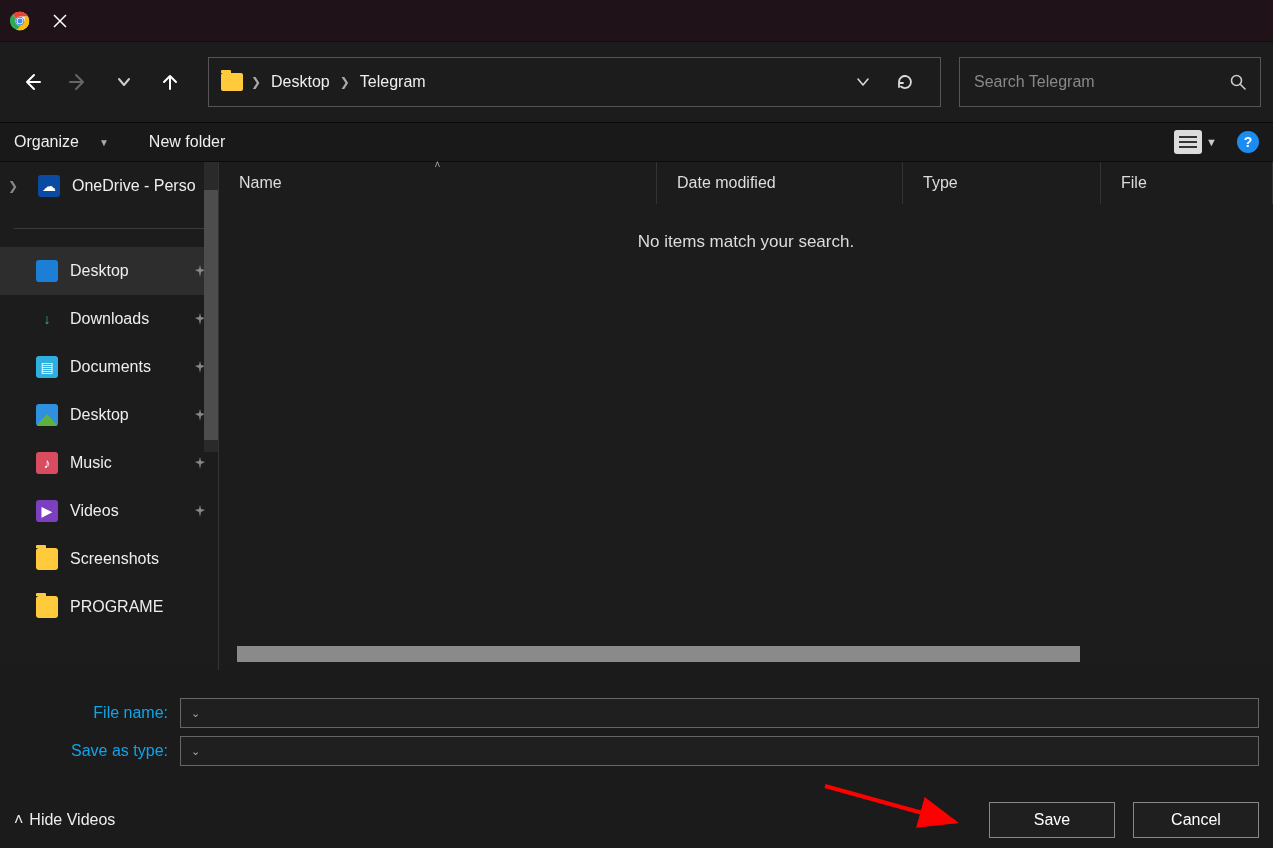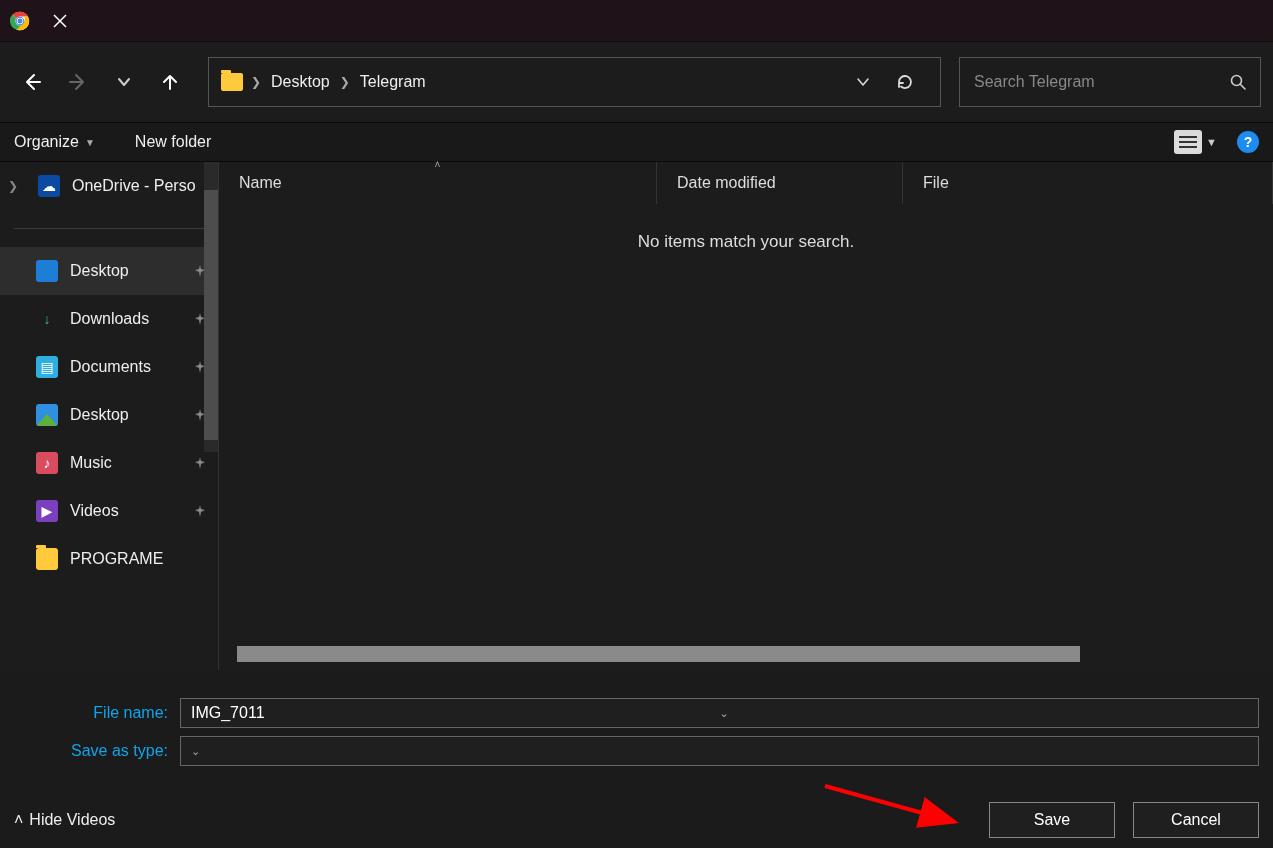--- a/index.html
+++ b/index.html
@@ -24,21 +24,21 @@
 .address-bar .tail { flex: 1; }
 .address-bar .drop, .address-bar .refresh { width: 32px; text-align: center; color: #ddd; cursor: pointer; font-size: 16px; }
 
 .search-bar { width: 302px; height: 50px; border: 1px solid #555; display: flex; align-items: center; padding: 0 14px; margin-left: 12px; }
 .search-bar input { flex: 1; background: transparent; border: none; outline: none; color: #fff; font-size: 16px; }
 .search-bar input::placeholder { color: #888; }
 .search-bar .search-ico { color: #ccc; font-size: 15px; }
 
 
 .toolbar { height: 40px; display: flex; align-items: center; padding: 0 14px; background: #191919; border-top: 1px solid #0a0a0a; border-bottom: 1px solid #0a0a0a; }
-.toolbar .tool-item { font-size: 16px; color: #eee; cursor: pointer; margin-right: 40px; display: flex; align-items: center; gap: 6px; }
+.toolbar .tool-item { font-size: 16px; color: #eee; cursor: pointer; margin-right: 40px; display: flex; align-items: center; gap: 20px; }
 .toolbar .spacer { flex: 1; }
 .toolbar .view-btn { width: 28px; height: 24px; background: #dcdcdc; border-radius: 3px; margin-right: 4px; cursor: pointer; display:flex; align-items:center; justify-content:center; }
 .toolbar .view-caret { color: #ccc; font-size: 11px; margin-right: 20px; cursor: pointer; }
 .toolbar .help-btn { width: 22px; height: 22px; border-radius: 50%; background: #1c8cf0; color: #fff; display: flex; align-items: center; justify-content: center; font-size: 14px; font-weight: bold; cursor: pointer; }
 
 
 .main { display: flex; height: 508px; }
 
 
 .sidebar { width: 218px; overflow: hidden; position: relative; }
@@ -248,51 +248,57 @@
           <span class="ico ico-video">▶</span>
           <span>Videos</span>
           <span class="pin">
             <svg width="12" height="12" viewBox="0 0 12 12">
               <path d="M6 0 L7 4 L11 5 L7 7 L6 12 L5 7 L1 5 L5 4 Z" fill="#888"></path>
             </svg>
           </span>
         </div>
         <div class="side-item">
           <span class="ico ico-folder"></span>
+          <span>Screenshots</span>
+        </div>
+        <div class="side-item">
+          <span class="ico ico-folder"></span>
           <span>PROGRAME</span>
         </div>
       </div>
     <div class="sidebar-scroll-track"></div>
     <div class="sidebar-scroll-thumb"></div>
   </div>
 
   <div class="file-area">
     <div class="col-head">
       <div class="col name">
         <span>Name</span>
         <span class="sort-ind">˄</span>
       </div>
       <div class="col date">
           <span>Date modified</span>
         </div>
+      <div class="col type">
+          <span>Type</span>
+        </div>
       <div class="col size">
           <span>File</span>
         </div>
     </div>
     <div class="empty">No items match your search.</div>
     <div class="hscroll-track"></div>
     <div class="hscroll-thumb"></div>
   </div>
 </div>
 
 <div class="bottom-panel">
   <div class="field-row">
     <label>File name:</label>
     <div class="field">
-      <input type="text" value="IMG_7011" style="">
       <span class="dd">⌄</span>
     </div>
   </div>
   <div class="field-row">
     <label>Save as type:</label>
     <div class="field">
       <span class="dd">⌄</span>
     </div>
   </div>
 

